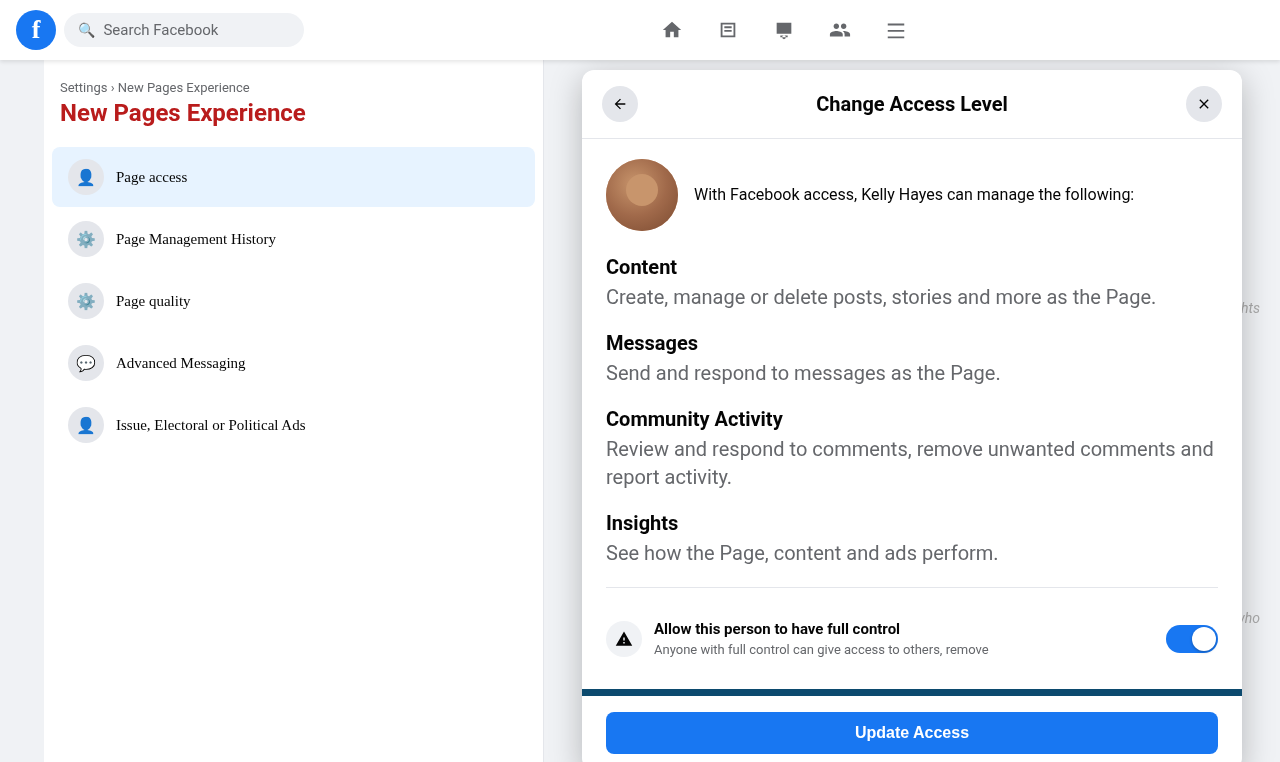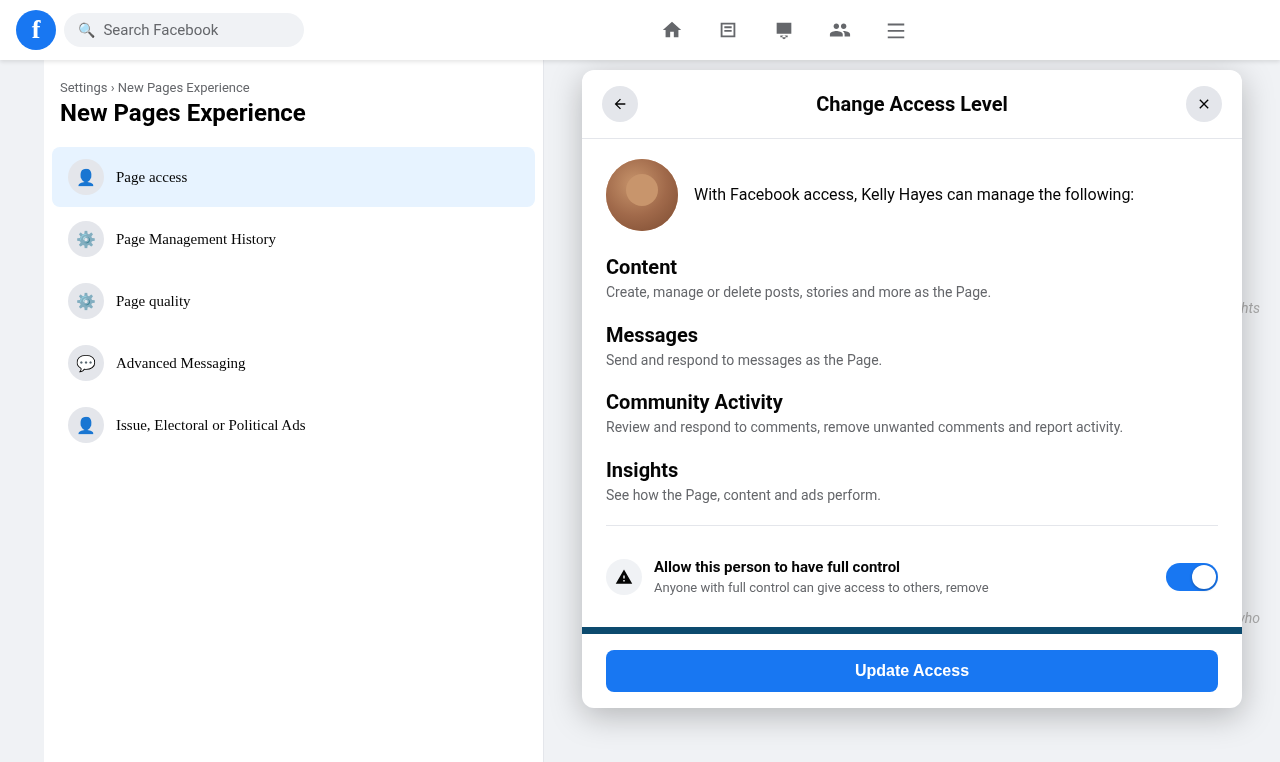--- a/index.html
+++ b/index.html
@@ -92,21 +92,21 @@
     .sidebar-breadcrumb {
       padding: 0 16px;
       color: #65676b;
       font-size: 13px;
       margin-bottom: 4px;
     }
     .sidebar-title {
       padding: 0 16px;
       font-size: 24px;
       font-weight: 700;
-      color: #000000;
+      color: #b91c1c;
       margin-bottom: 20px;
     }
     .sidebar-item {
       display: flex;
       align-items: center;
       padding: 12px 16px;
       cursor: pointer;
       border-radius: 8px;
       margin: 2px 8px;
     }
@@ -248,21 +248,21 @@
     .permission-item {
       margin-bottom: 20px;
     }
     .permission-name {
       font-size: 20px;
       font-weight: 700;
       color: #050505;
       margin-bottom: 4px;
     }
     .permission-desc {
-      font-size: 14px;
+      font-size: 20px;
       color: #65676b;
       line-height: 1.4;
     }
     .divider {
       border: none;
       border-top: 1px solid #e4e6eb;
       margin: 20px 0;
     }
     .full-control-row {
       display: flex;

